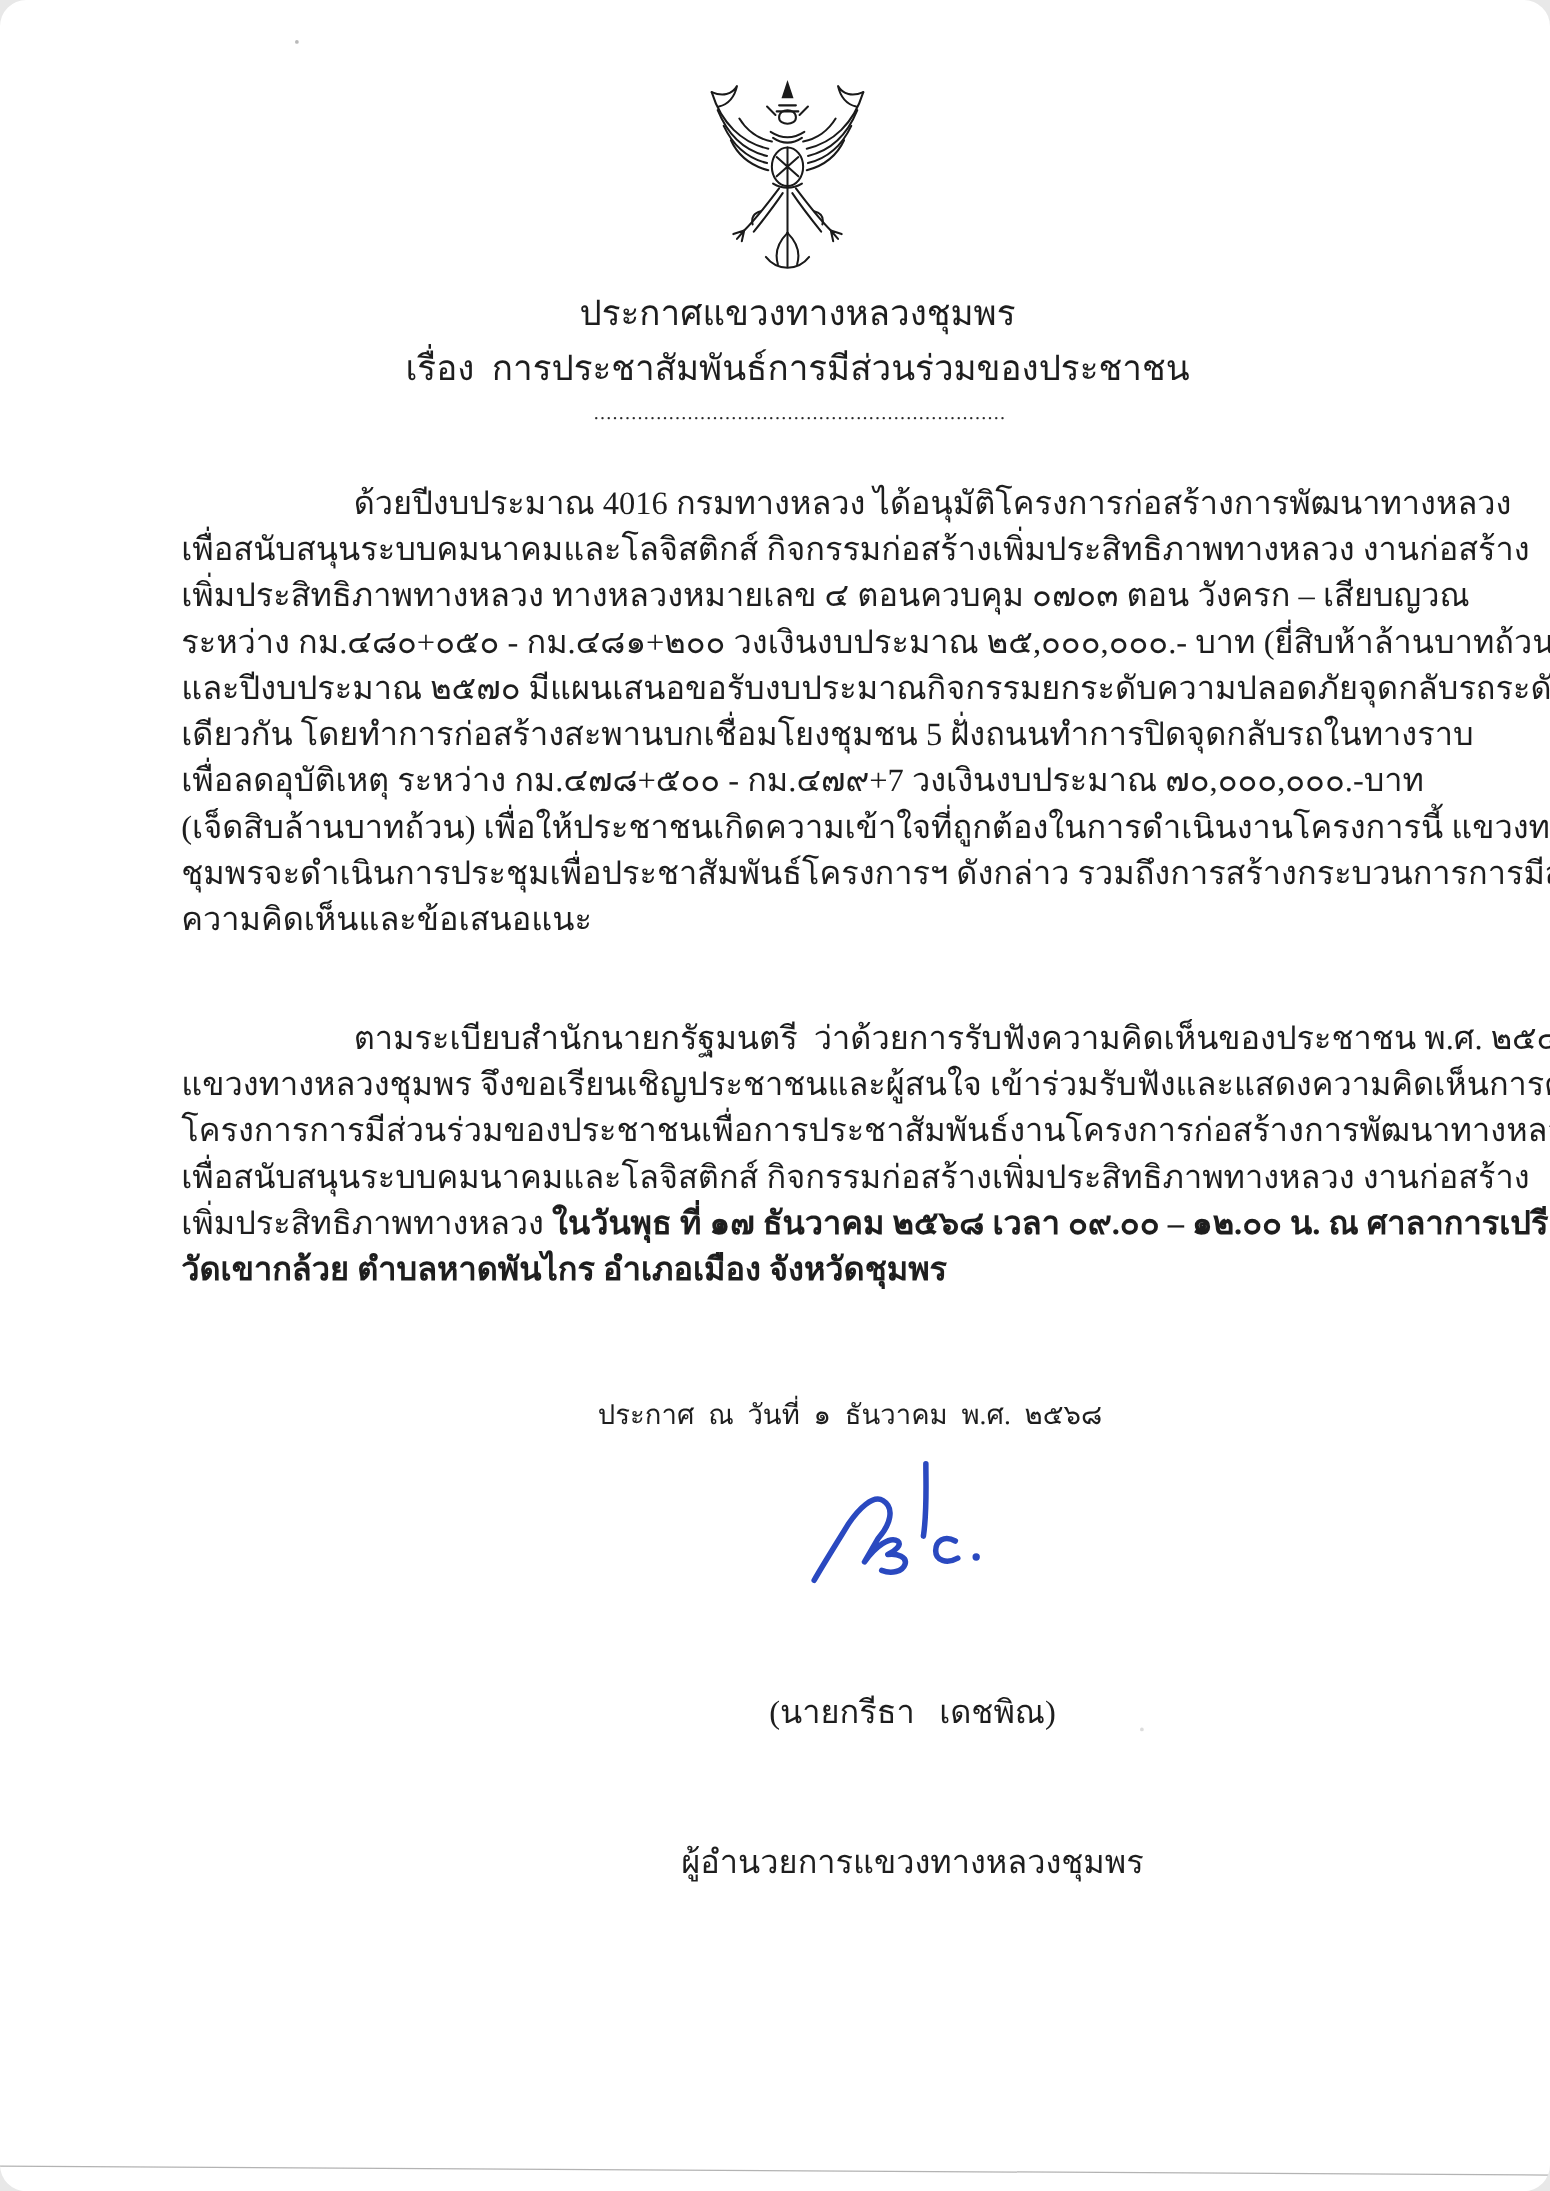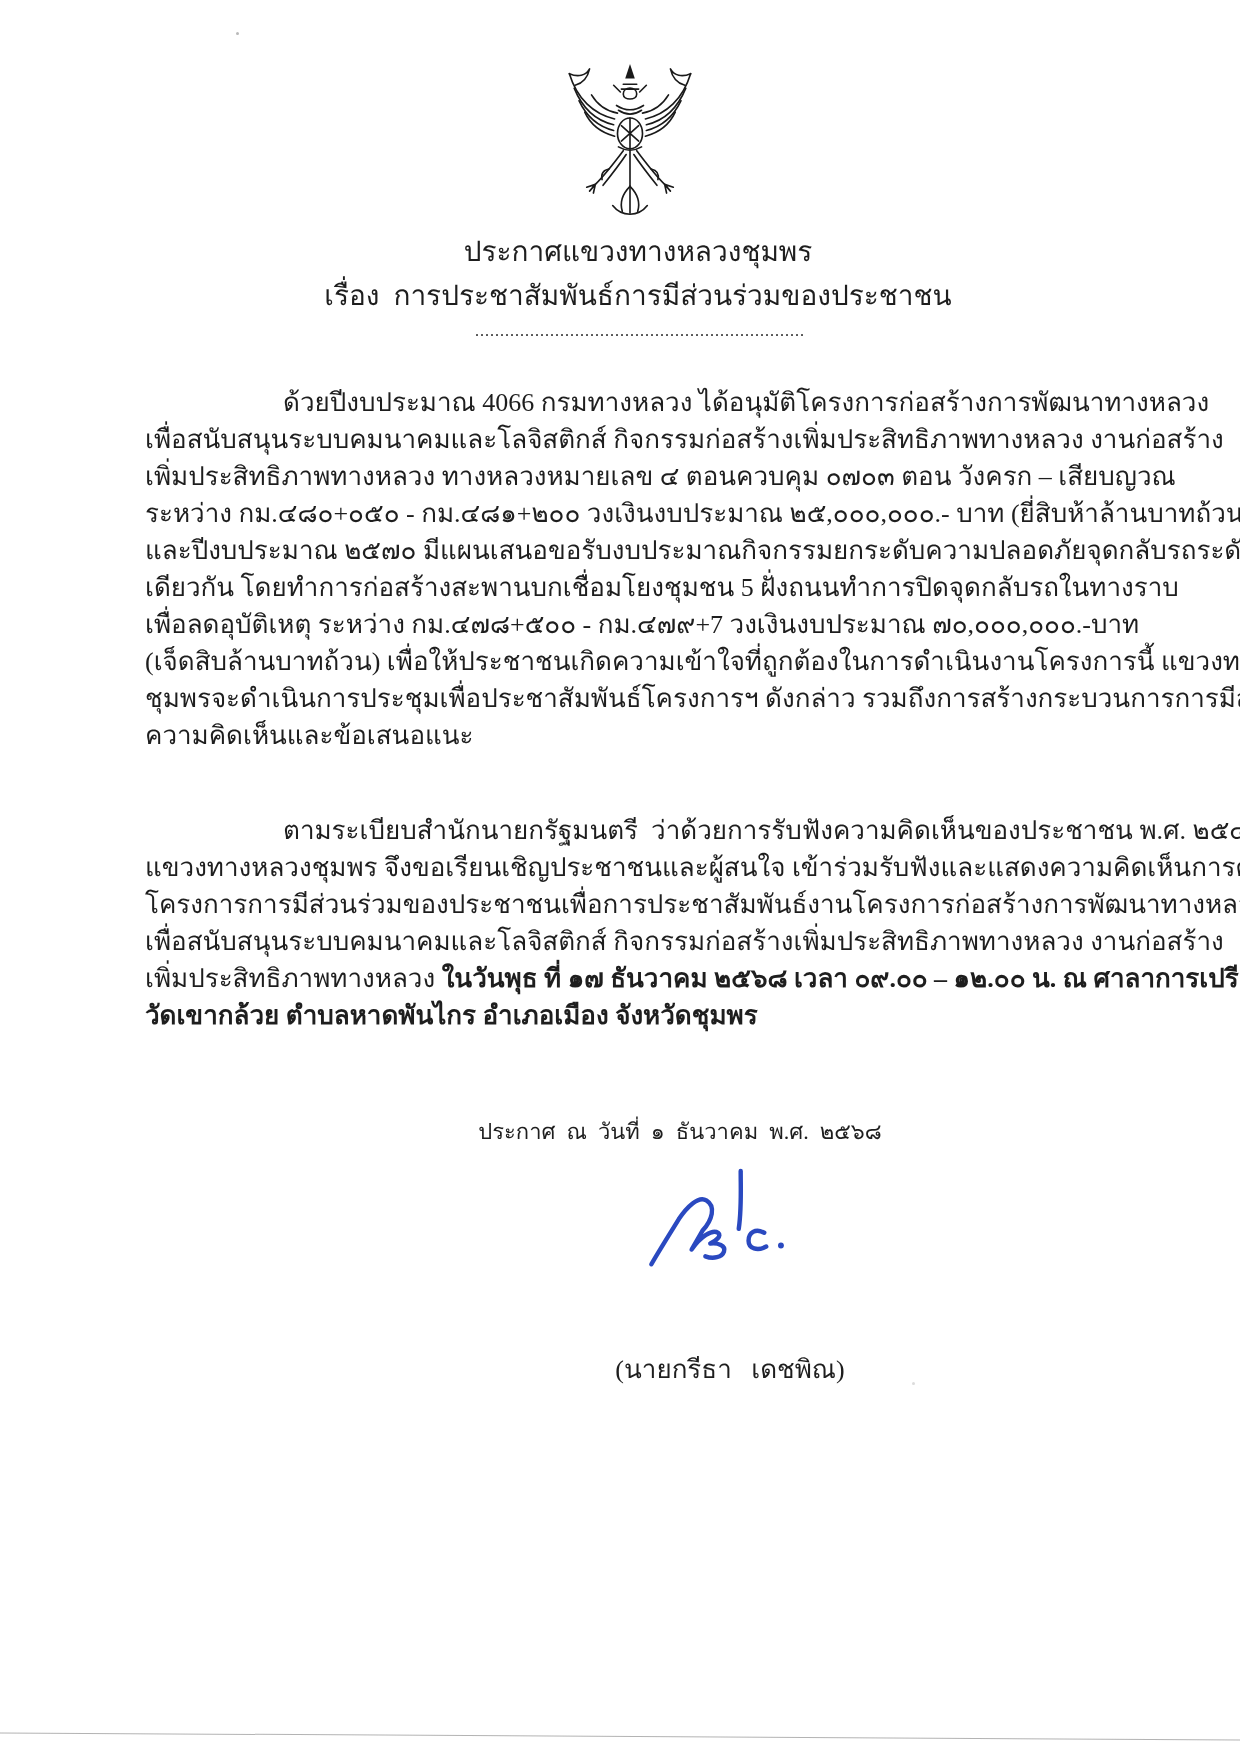--- a/index.html
+++ b/index.html
@@ -4,20 +4,21 @@
 <style>
   html,body{margin:0;padding:0;background:#e8e8e8;}
   .page{
     position:relative;
     width:1240px;height:1753px;
     margin:0 auto;
     background:#ffffff;
     overflow:hidden;
     font-family:"Liberation Serif","DejaVu Sans",sans-serif;
     color:#1e1e1e;
+    border-radius:21px;
   }
   .emblem{position:absolute;left:553px;top:58px;width:154px;height:170px;}
   .doc-title{position:absolute;left:0;top:232px;width:1276px;text-align:center;
     font-size:28px;line-height:40px;white-space:pre;}
   .doc-subject{position:absolute;left:0;top:276px;width:1276px;text-align:center;
     font-size:28px;line-height:40px;white-space:pre;}
   .dots{position:absolute;left:0;top:322px;width:1280px;text-align:center;
     font-size:16px;letter-spacing:1px;color:#2a2a2a;white-space:pre;}
   .para{position:absolute;left:145px;width:980px;font-size:26px;}
   .para .line{line-height:37px;white-space:pre;}
@@ -88,21 +89,21 @@
     <path d="M62,150 q7,9 18,9 q11,0 18,-9"></path>
   </svg>
 
   <div class="doc-title">ประกาศแขวงทางหลวงชุมพร</div>
 
   <div class="doc-subject">เรื่อง  การประชาสัมพันธ์การมีส่วนร่วมของประชาชน</div>
 
   <div class="dots">..................................................................</div>
 
   <div class="para para1">
-    <div class="line indent">ด้วยปีงบประมาณ 4066 กรมทางหลวง ได้อนุมัติโครงการก่อสร้างการพัฒนาทางหลวง</div>
+    <div class="line indent">ด้วยปีงบประมาณ 4016 กรมทางหลวง ได้อนุมัติโครงการก่อสร้างการพัฒนาทางหลวง</div>
     <div class="line">เพื่อสนับสนุนระบบคมนาคมและโลจิสติกส์ กิจกรรมก่อสร้างเพิ่มประสิทธิภาพทางหลวง งานก่อสร้าง</div>
     <div class="line">เพิ่มประสิทธิภาพทางหลวง ทางหลวงหมายเลข ๔ ตอนควบคุม ๐๗๐๓ ตอน วังครก – เสียบญวณ</div>
     <div class="line">ระหว่าง กม.๔๘๐+๐๕๐ - กม.๔๘๑+๒๐๐ วงเงินงบประมาณ ๒๕,๐๐๐,๐๐๐.- บาท (ยี่สิบห้าล้านบาทถ้วน)</div>
     <div class="line">และปีงบประมาณ ๒๕๗๐ มีแผนเสนอขอรับงบประมาณกิจกรรมยกระดับความปลอดภัยจุดกลับรถระดับ</div>
     <div class="line">เดียวกัน โดยทำการก่อสร้างสะพานบกเชื่อมโยงชุมชน 5 ฝั่งถนนทำการปิดจุดกลับรถในทางราบ</div>
     <div class="line">เพื่อลดอุบัติเหตุ ระหว่าง กม.๔๗๘+๕๐๐ - กม.๔๗๙+7 วงเงินงบประมาณ ๗๐,๐๐๐,๐๐๐.-บาท</div>
     <div class="line">(เจ็ดสิบล้านบาทถ้วน) เพื่อให้ประชาชนเกิดความเข้าใจที่ถูกต้องในการดำเนินงานโครงการนี้ แขวงทางหลวง</div>
     <div class="line">ชุมพรจะดำเนินการประชุมเพื่อประชาสัมพันธ์โครงการฯ ดังกล่าว รวมถึงการสร้างกระบวนการการมีส่วนร่วม</div>
     <div class="line">ความคิดเห็นและข้อเสนอแนะ</div>
   </div>
@@ -120,19 +121,20 @@
 
   <svg class="signature" viewBox="0 0 160 110" fill="none" stroke="#2a49c0" stroke-width="4.5" stroke-linecap="round" stroke-linejoin="round">
     <path d="M97,3 C97,22 98,42 95,62"></path>
     <path d="M6,98 C11,89 21,73 34,52 C42,40 54,28 62,33 C72,39 68,53 58,64 L47,83 C56,70 68,62 74,66 C78,69 72,74 66,77 C74,76 82,79 80,85 C78,91 69,93 61,90"></path>
     <path d="M121,66 C112,61 105,66 105,74 C105,82 114,85 123,80"></path>
     <circle cx="138" cy="79" r="3" fill="#2a49c0" stroke="none"></circle>
   </svg>
 
   <div class="signer-block">
     <div>(นายกรีธา   เดชพิณ)</div>
+    <div>ผู้อำนวยการแขวงทางหลวงชุมพร</div>
   </div>
 
   <div class="paper-edge"></div>
   <div class="speck s1"></div>
   <div class="speck s2"></div>
 
 </div>
 
 </body></html>

